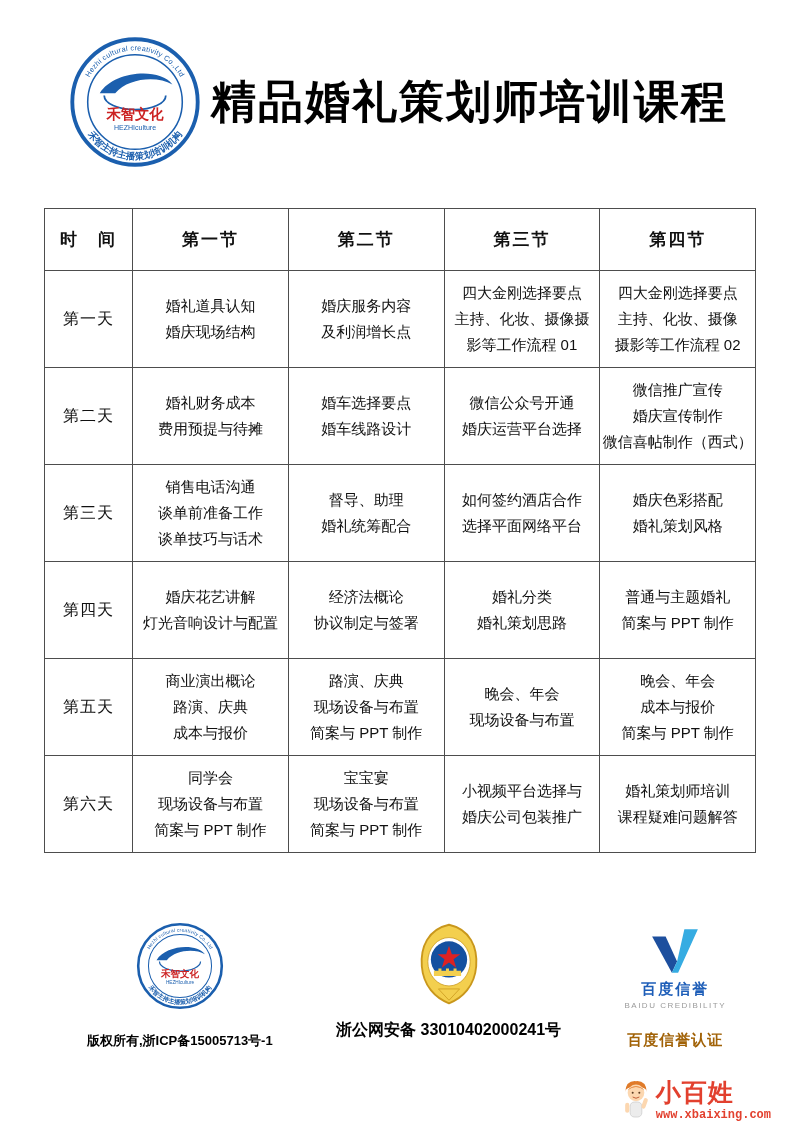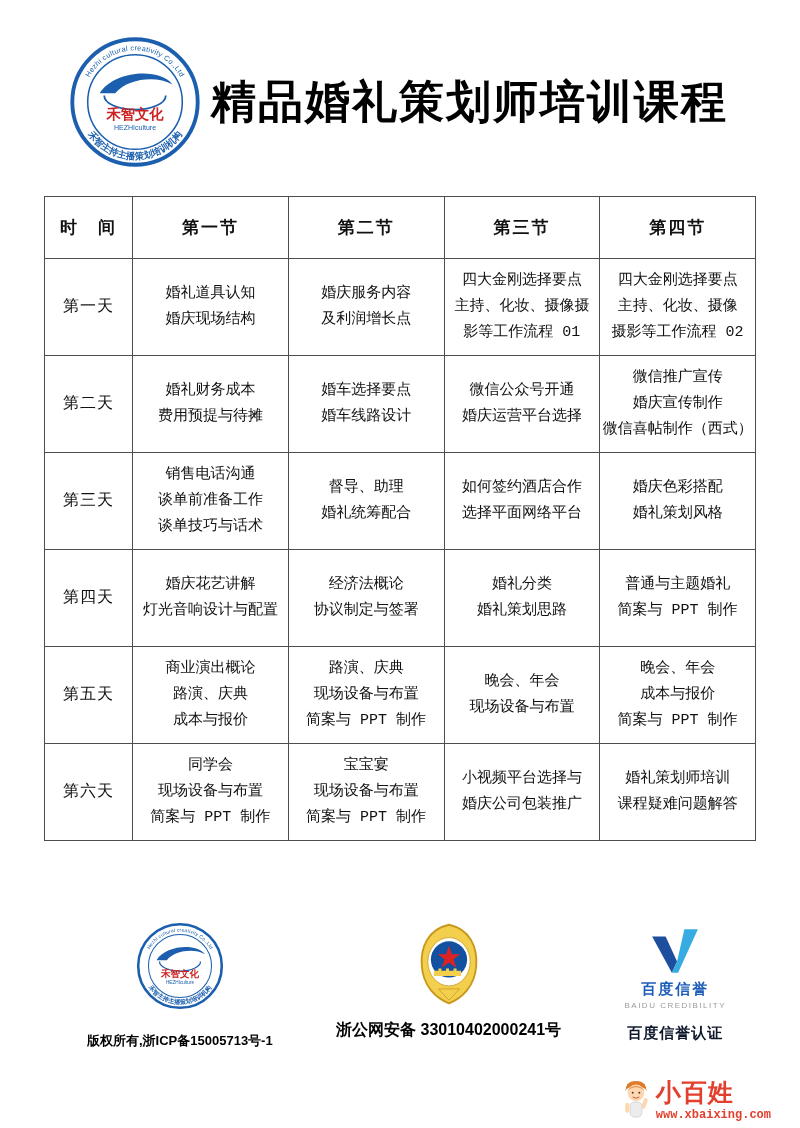--- a/index.html
+++ b/index.html
@@ -10,21 +10,21 @@
   
   .header { display:flex; align-items:center; padding:36px 30px 0 50px; gap:10px; }
   .logo-main { width:132px; height:132px; flex:none; }
   .page-title {
     font-family:"Liberation Serif","DejaVu Serif",serif;
     font-size:45px; font-weight:900; color:#000;
     letter-spacing:2px; white-space:nowrap;
   }
 
   
-  .table-wrap { width:712px; margin:28px auto 0;font-family:Liberation Mono, monospace; }
+  .table-wrap { width:712px; margin:40px auto 0; }
   table.course-table { width:100%; border-collapse:collapse; table-layout:fixed; }
   .course-table th, .course-table td {
     border:1px solid #4d4d4d; text-align:center; vertical-align:middle;
     white-space:pre-line; padding:6px 2px; color:#111;
   }
   .course-table thead th { height:62px; font-size:17px; font-weight:bold; letter-spacing:2px; }
   .course-table tbody td { height:97px; font-size:15px; line-height:1.75; }
   .course-table td.day { font-size:16px; letter-spacing:1px; }
   col.col-time { width:88px; }
   .cell-blue { color:#2335c4; }
@@ -34,21 +34,21 @@
     display:flex; justify-content:space-between; align-items:flex-start;
     padding:0 55px 0 68px; }
   .footer-col { display:flex; flex-direction:column; align-items:center; }
   .logo-small { width:88px; height:88px; }
   .copyright { margin-top:22px; font-size:13px; font-weight:bold; color:#000; white-space:nowrap; }
   .badge { width:68px; height:84px; }
   .police-text { margin-top:14px; font-size:16px; font-weight:bold; color:#000; white-space:nowrap; }
   .baidu-v { width:52px; height:46px; margin-top:6px; }
   .baidu-name { margin-top:6px; font-size:15px; font-weight:bold; color:#1e5eb8; letter-spacing:2px; }
   .baidu-en { margin-top:2px; font-size:8px; color:#9a9a9a; letter-spacing:1.5px; }
-  .baidu-cert { margin-top:14px; font-size:15px; font-weight:bold; color:#0f172a; letter-spacing:1px; }
+  .baidu-cert { margin-top:21px; font-size:15px; font-weight:bold; color:#a16207; letter-spacing:1px; }
 
   
   .watermark { position:absolute; right:10px; bottom:4px; display:flex; align-items:center; gap:5px;font-family:Liberation Mono, monospace; }
   .wm-person { width:30px; height:44px; }
   .wm-text { color:#e2402e; }
   .wm-name { font-size:25px; font-weight:bold; letter-spacing:1px; line-height:1.05; }
   .wm-url { font-size:12px; font-weight:bold; }
 
   .symdefs { position:absolute; width:0; height:0; overflow:hidden; }
 </style>

